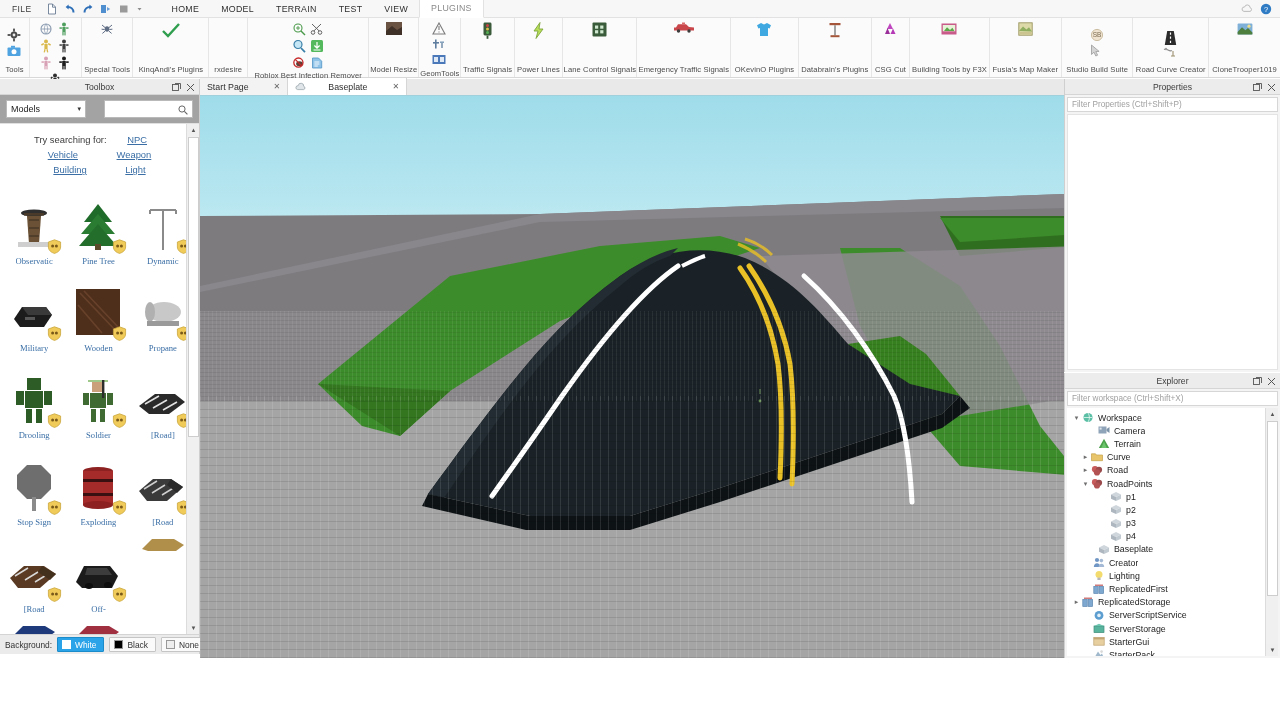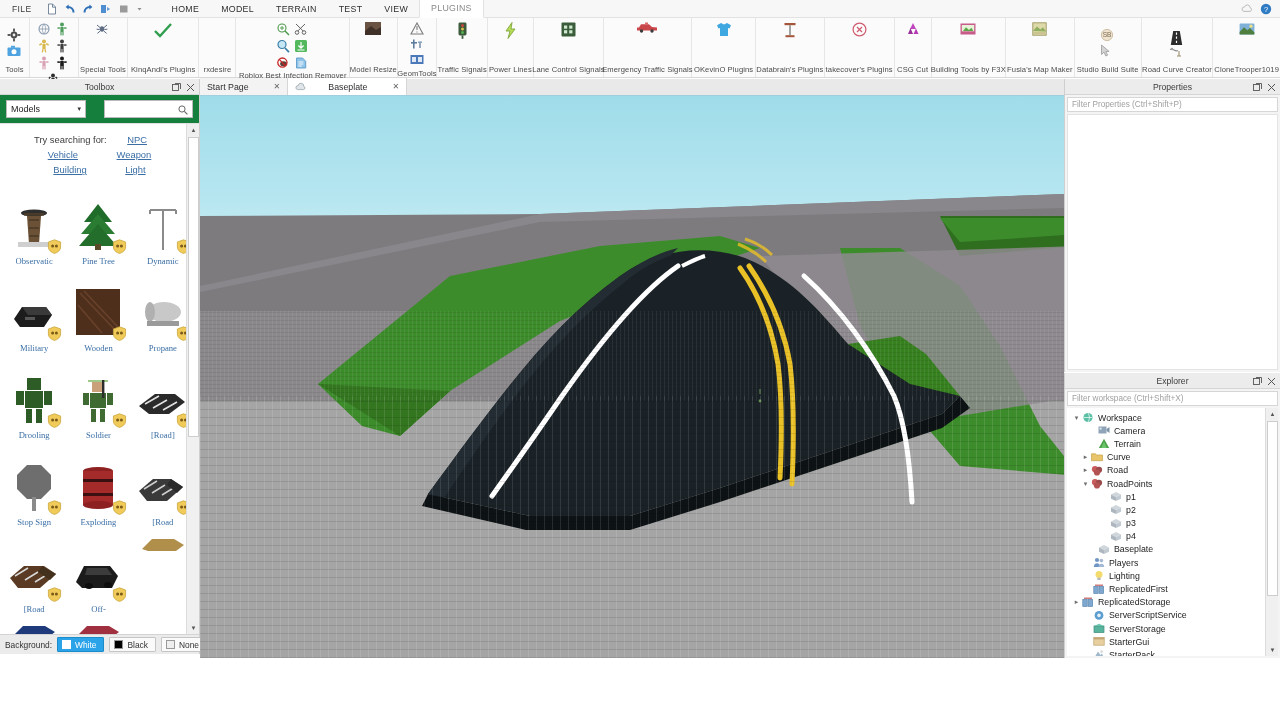--- a/index.html
+++ b/index.html
@@ -67,21 +67,21 @@
   .panel-title {
     height: 16px; background: #ececec; border-bottom: 1px solid #d5d5d5;
     display: flex; align-items: center; justify-content: center;
     font-size: 8.6px; color: #3b3b3b; position: relative;
   }
   .panel-title .pt-btns {
     position: absolute; right: 4px; top: 0; height: 16px;
     display: flex; align-items: center; gap: 5px; font-size: 8px; color: #555;
   }
   .tbx-search {
-    display: flex; gap: 18px; padding: 5px 6px; background: #15803d;
+    display: flex; gap: 18px; padding: 5px 6px; background: #a3a3a3;
     border-bottom: 1px solid #e0e0e0;
   }
   .tbx-select {
     width: 80px; height: 18px; background: #fff; border: 1px solid #b9b9b9;
     font-size: 9px; color: #1a1a1a; display: flex; align-items: center;
     padding: 0 4px; justify-content: space-between;
   }
   .tbx-select .caret { font-size: 7px; color: #333; }
   .tbx-input {
     flex: 1; height: 18px; background: #fff; border: 1px solid #b9b9b9;
@@ -548,31 +548,20 @@
             <svg width="14" height="16" viewBox="0 0 14 16">
               <rect x="1.5" y="1" width="11" height="2.2" fill="#a4553a"></rect>
               <rect x="6.2" y="3.2" width="1.6" height="10" fill="#8d8d8d"></rect>
               <rect x="2.5" y="13.2" width="9" height="2" fill="#a4553a"></rect>
             </svg>
           </span>
       </div>
       <div class="rgroup-label">Databrain's Plugins</div>
     </div>
 
-    <div class="rgroup" style="width:90px">
-      <div class="rgroup-icons">
-        <span class="ri" style="width:15px;height:15px">
-            <svg width="15" height="15" viewBox="0 0 15 15">
-              <circle cx="7.5" cy="7.5" r="6.4" fill="none" stroke="#d05b6e" stroke-width="1.2"></circle>
-              <path d="M5 5l5 5M10 5l-5 5" stroke="#d05b6e" stroke-width="1.2"></path>
-            </svg>
-          </span>
-      </div>
-      <div class="rgroup-label">takecover's Plugins</div>
-    </div>
 
     <div class="rgroup" style="width:46px">
       <div class="rgroup-icons">
         <span class="ri" style="width:16px;height:13px">
             <svg width="16" height="13" viewBox="0 0 16 13">
               <path d="M8 1 11 7h-6z" fill="#c046c0"></path>
               <path d="M3 12 5.5 6 8 12z" fill="#9a2f9a"></path>
               <path d="M8.5 12 11 6.5 13.5 12z" fill="#b63ab6"></path>
             </svg>
           </span>
@@ -1281,21 +1270,21 @@
         <div class="trow" style="padding-left:13px">
           <span class="arr"></span>
           <span class="tico">
               <svg width="12" height="11" viewBox="0 0 12 11">
                 <circle cx="4" cy="3" r="2.1" fill="#6f96c4"></circle>
                 <path d="M0.8 10c0-2.4 1.5-3.8 3.2-3.8S7.2 7.6 7.2 10z" fill="#6f96c4"></path>
                 <circle cx="8.4" cy="3.6" r="1.8" fill="#a3b9d6"></circle>
                 <path d="M5.6 10c0-2 1.3-3.2 2.8-3.2S11.2 8 11.2 10z" fill="#a3b9d6"></path>
               </svg>
             </span>
-          <span class="tlbl">Players</span>
+          <span class="tlbl">Creator</span>
         </div>
 
         <div class="trow" style="padding-left:13px">
           <span class="arr"></span>
           <span class="tico">
               <svg width="12" height="11" viewBox="0 0 12 11">
                 <circle cx="6" cy="4.4" r="3.5" fill="#f3dc6d"></circle>
                 <rect x="4.4" y="7.6" width="3.2" height="2.4" fill="#b8b8b8"></rect>
               </svg>
             </span>

